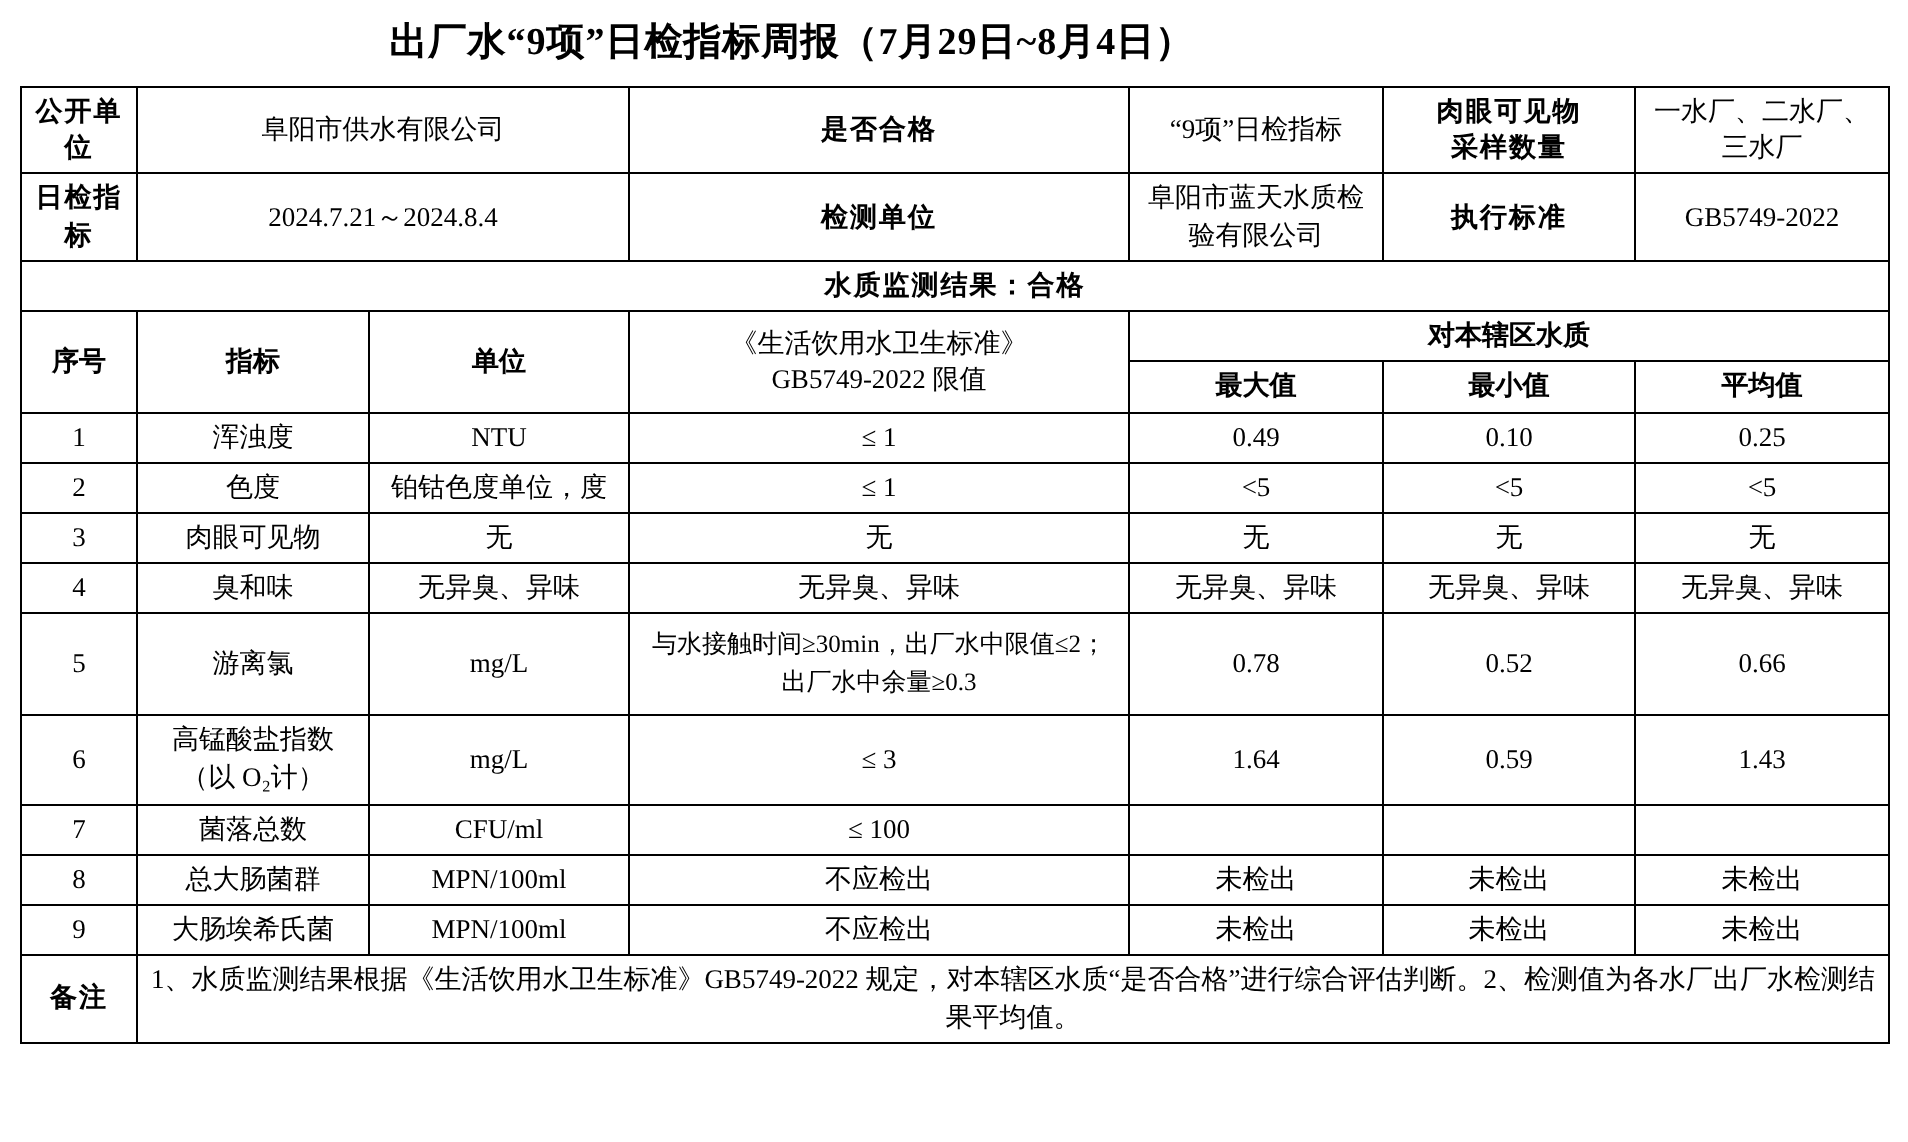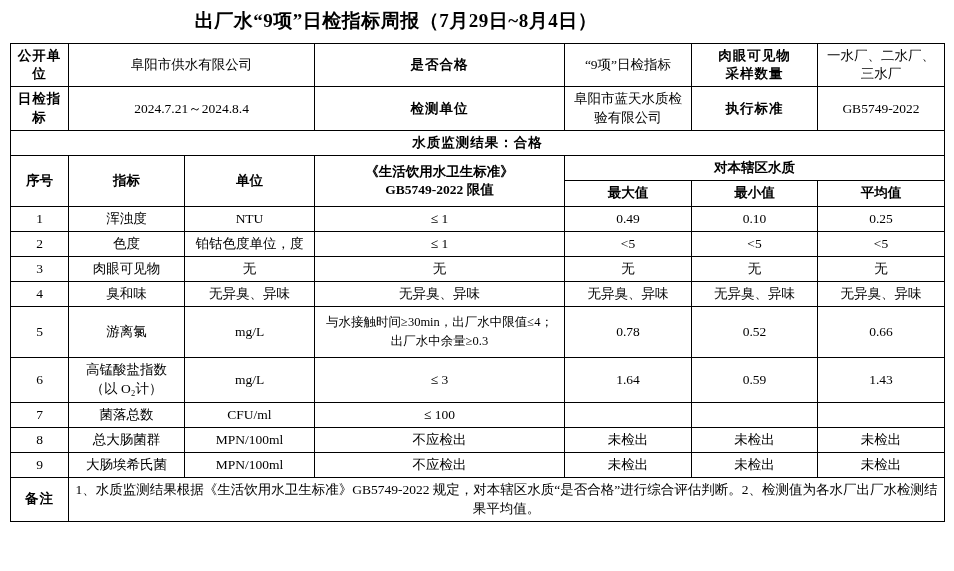--- a/index.html
+++ b/index.html
@@ -58,21 +58,21 @@
   .qualified {
     font-weight: bold;
     font-size: 14.5px;
     letter-spacing: 1px;
   }
   .hdr {
     font-weight: bold;
     font-size: 14px;
   }
   .std-hdr {
-    font-weight: bold;
+    font-weight: normal;
     font-size: 14px;
     line-height: 1.35;
   }
   .idx { font-size: 13px; }
   .rowlbl {
     text-align: left;
     padding-left: 10px;
     font-size: 13.5px;
   }
   .note-lbl {
@@ -180,21 +180,21 @@
         <td>无异臭、异味</td>
         <td>无异臭、异味</td>
         <td>无异臭、异味</td>
         <td>无异臭、异味</td>
         <td>无异臭、异味</td>
       </tr>
       <tr>
         <td class="idx">5</td>
         <td class="rowlbl">游离氯</td>
         <td>mg/L</td>
-        <td style="font-size:12.5px;line-height:1.5;padding:6px 6px;">与水接触时间≥30min，出厂水中限值≤4；出厂水中余量≥0.3</td>
+        <td style="font-size:12.5px;line-height:1.5;padding:6px 6px;">与水接触时间≥30min，出厂水中限值≤2；出厂水中余量≥0.3</td>
         <td>0.78</td>
         <td>0.52</td>
         <td>0.66</td>
       </tr>
       <tr>
         <td class="idx">6</td>
         <td class="rowlbl" style="line-height:1.4">高锰酸盐指数（以 O₂计）</td>
         <td>mg/L</td>
         <td>≤ 3</td>
         <td>1.64</td>

